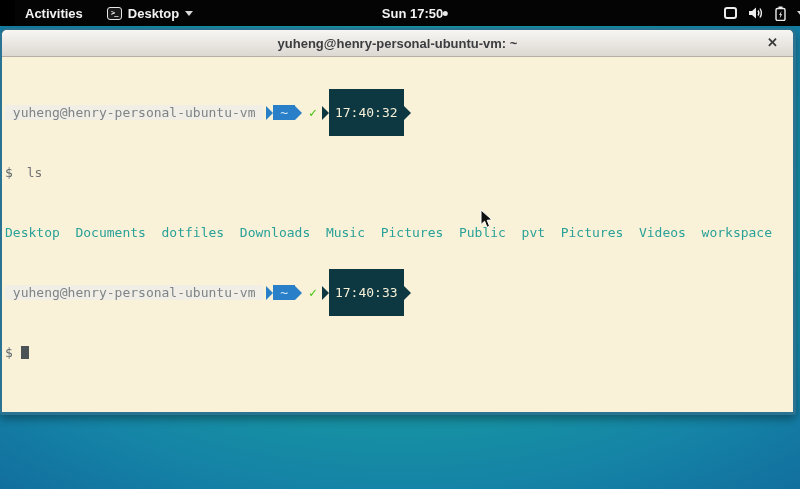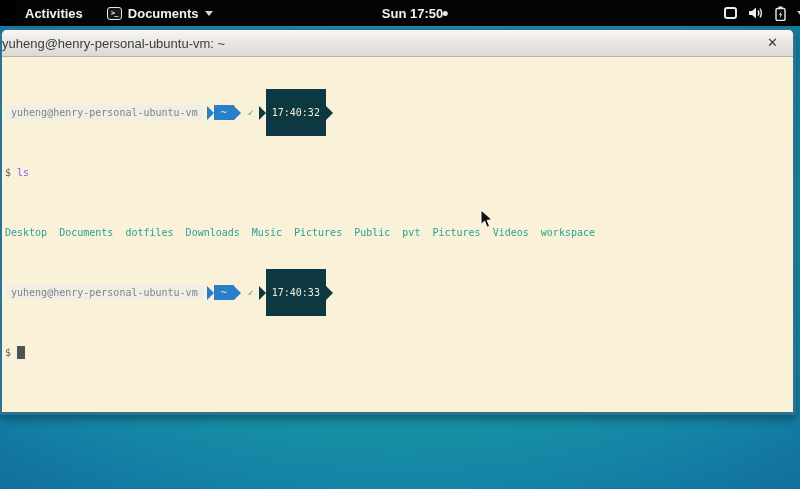--- a/index.html
+++ b/index.html
@@ -47,59 +47,59 @@
     position:absolute; top:28px; left:0; width:796px; height:387px; z-index:10;
     border:2px solid #2a7392; border-bottom-width:3px; border-right-width:3px;
     border-radius:7px 7px 2px 2px;
     background:#f9f2d9;
     box-shadow:0 4px 10px rgba(0,0,0,.35);
   }
   .titlebar {
     height:27px; border-radius:5px 5px 0 0;
     background:linear-gradient(#f8f6f3,#dcd8d2);
     border-bottom:1px solid #b6afa6;
-    display:flex; align-items:center; justify-content:flex-start; position:relative;
-    font-family:"Liberation Sans", sans-serif; font-size:13px; font-weight:normal; color:#3b3d3f;
+    display:flex; align-items:center; justify-content:center; position:relative;
+    font-family:"Liberation Sans", sans-serif; font-size:13px; font-weight:bold; color:#3b3d3f;
   }
   .close-btn { position:absolute; right:15px; top:4px; font-size:13px; color:#3a3a3a; line-height:18px; }
 
   .term {
     height:354px; padding:3px 0 0 3px;
-    font-family:"DejaVu Sans Mono", monospace; font-size:10px; line-height:15px;
+    font-family:"DejaVu Sans Mono", monospace; font-size:13px; line-height:15px;
     white-space:pre; overflow:hidden;
   }
   .line { height:15px; display:flex; align-items:center; }
   .line.block { display:block; }
 
   
   .seg-host { background:#f0eee5; color:#7f8488; }
   .arr { width:0; height:0; border-top:7px solid transparent; border-bottom:7px solid transparent; }
   .arr.blue { border-left:7px solid #2980c9; }
   .arr.dark { border-left:7px solid #0d3741; }
   .gapL { margin-left:3px; }
   .seg-blue { background:#2980c9; color:#d6e9f8; padding:0 7px; }
   .check { color:#3ec40a; font-weight:bold; margin:0 5px 0 7px; }
   .seg-dark { background:#0d3741; color:#f6f0d8; padding:16px 6px; }
 
   .dollar { color:#5b666b; }
-  .cmd { color:#8b5cf6; }
+  .cmd { color:#737373;margin-left:6px; }
   .dirs { color:#2aa198; }
   .cursor-block { display:inline-block; width:8px; height:13px; background:#4b5356; margin-left:0; }
 
   
   .mouse { position:absolute; left:480px; top:209px; z-index:50; }
 </style>
 </head>
 <body>
 
 <div class="topbar">
   <button class="tb-activities">Activities</button>
   <button class="tb-appmenu">
     <span class="app-icon">&gt;_</span>
-    <span>Documents</span>
+    <span>Desktop</span>
     <span class="caret"></span>
   </button>
   <button class="tb-clock">
     <span>Sun 17:50</span>
     <span class="notif-dot"></span>
   </button>
   <button class="tb-right">
     <span class="icon-rect"></span>
     <svg width="16" height="14" viewBox="0 0 16 14">
       <polygon points="1,5 4,5 8,1.5 8,12.5 4,9 1,9" fill="#ececec"></polygon>

